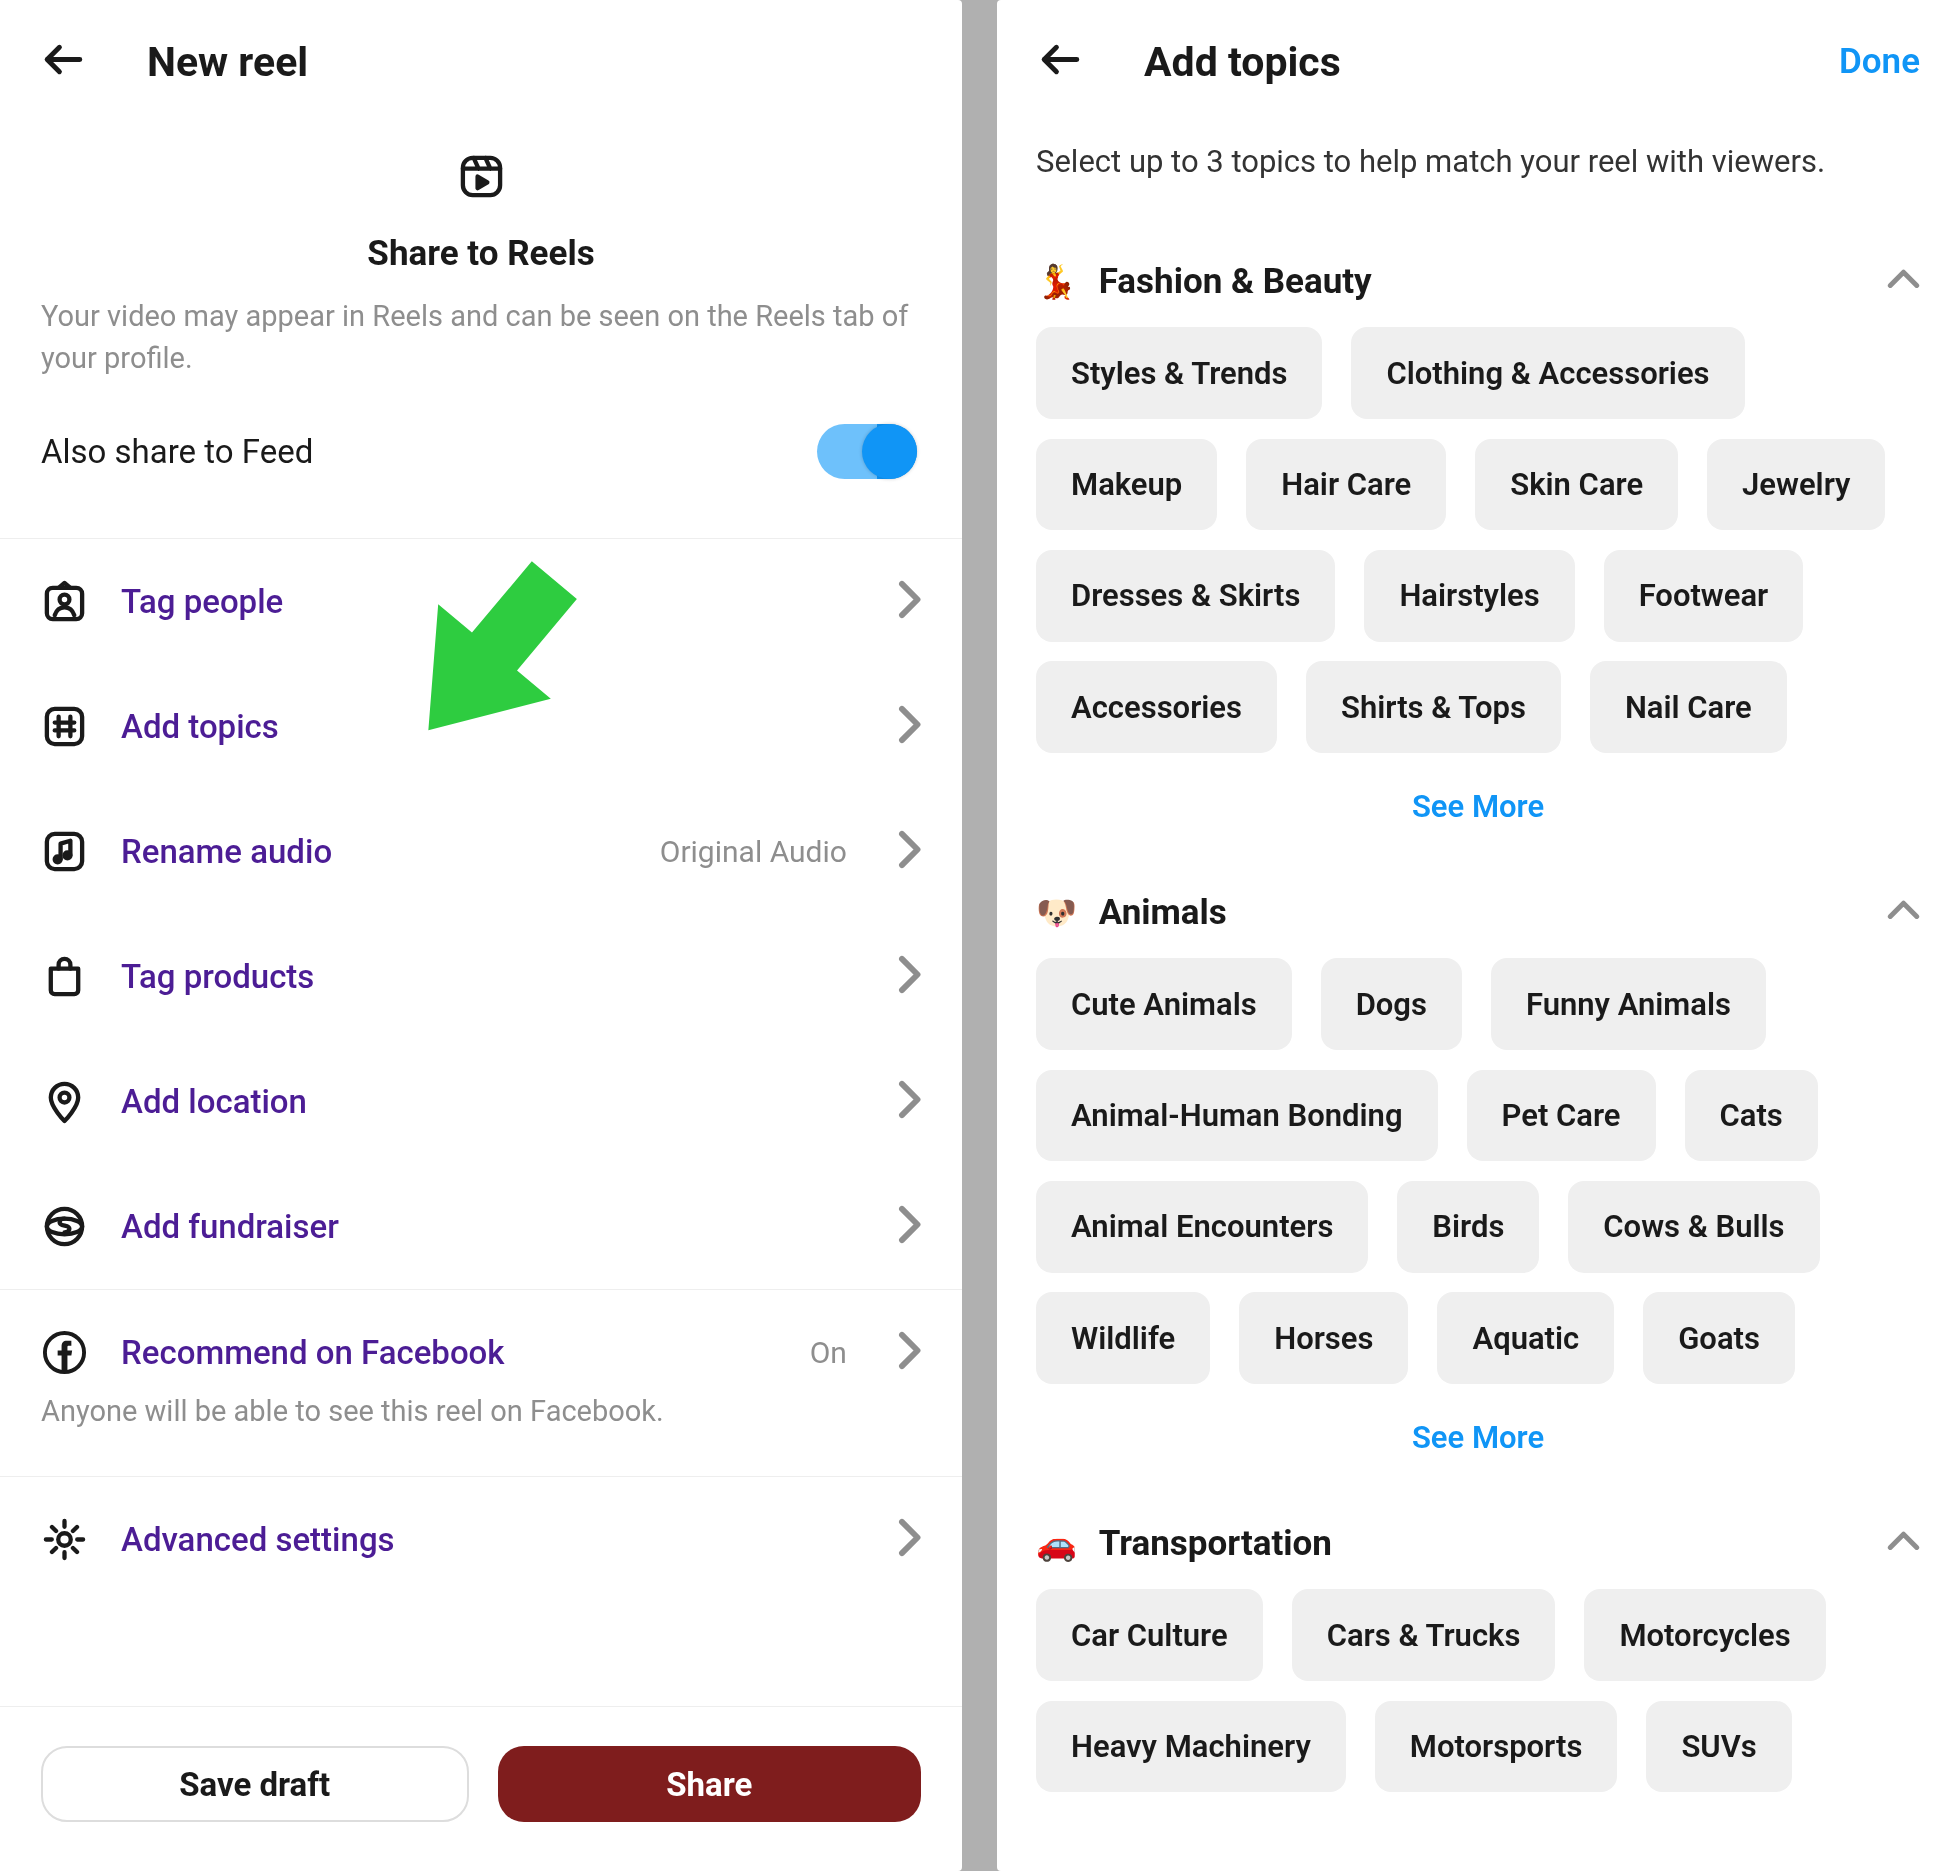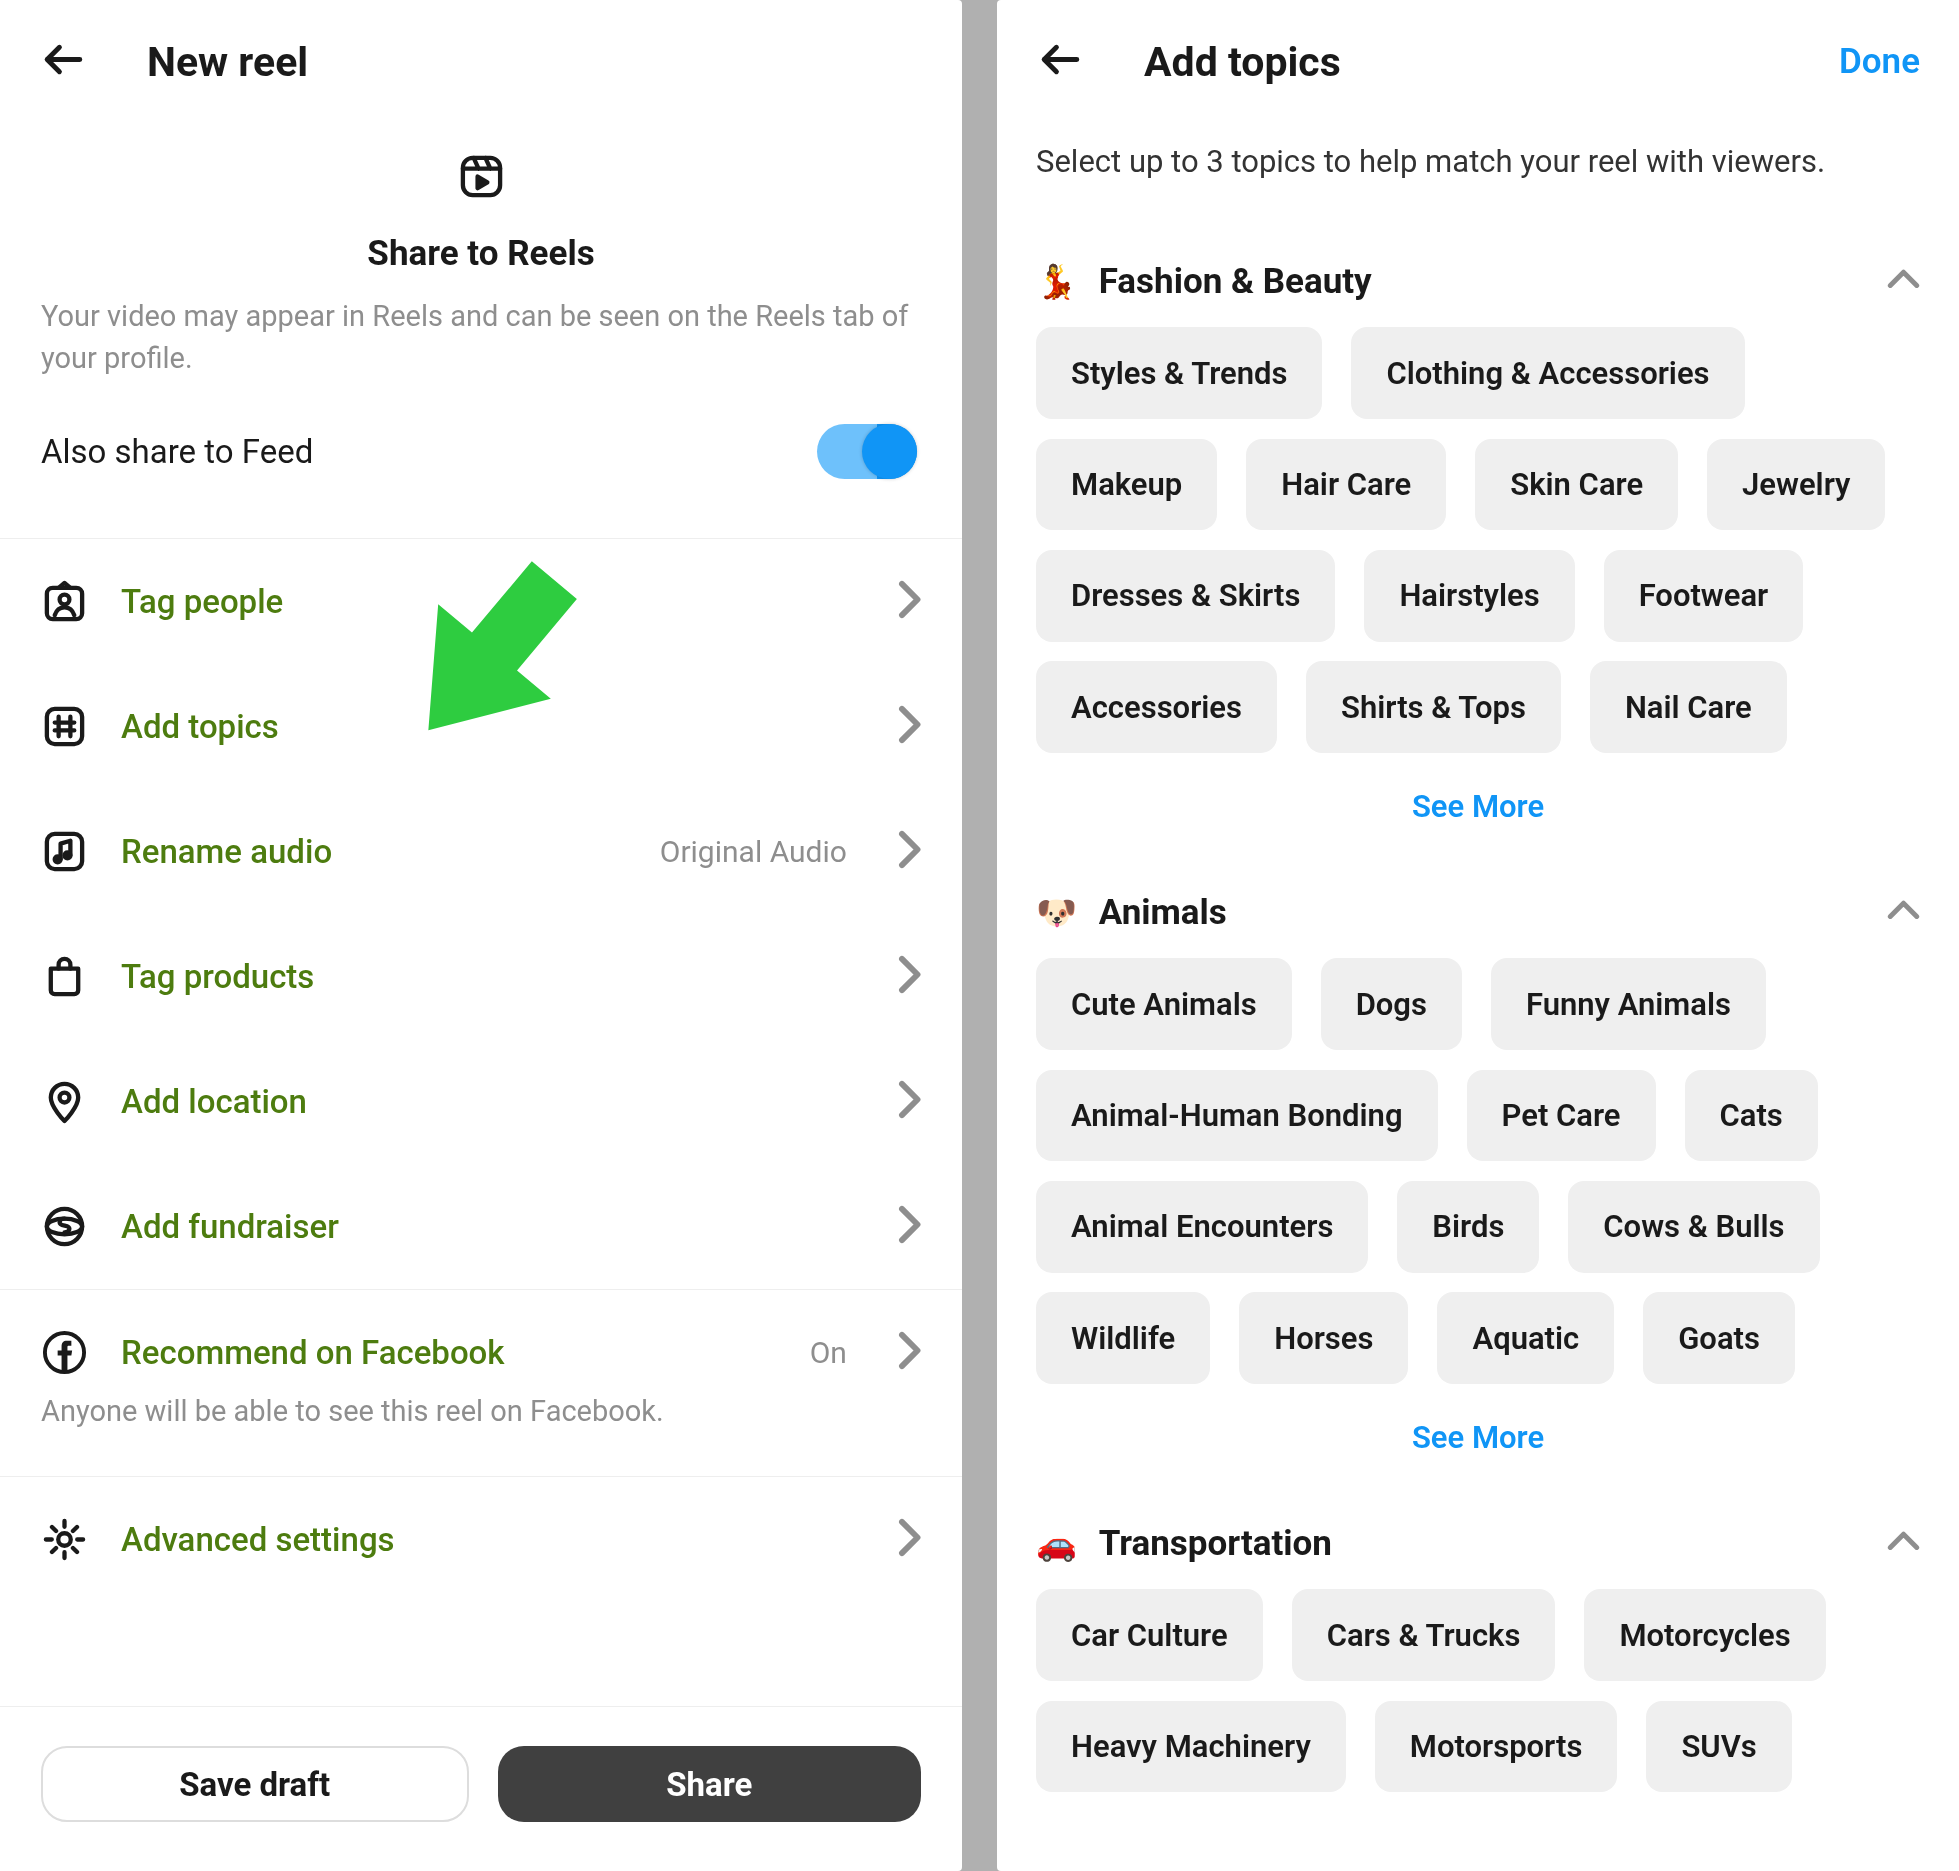--- a/index.html
+++ b/index.html
@@ -92,21 +92,21 @@
   .rows .sep { height: 1px; background: #eee; }
   .row {
     display: flex;
     align-items: center;
     gap: 33px;
     padding: 39px 41px;
     position: relative;
   }
   .row .label {
     font-size: 33px;
-    color: #4d7c0f;
+    color: #4c1d95;
     font-weight: 500;
   }
   .row .value {
     margin-left: auto;
     font-size: 30px;
     color: #8e8e8e;
   }
   .row .chev { margin-left: 17.6px; }
   .row .chev-only { margin-left: auto; }
   .chev svg, .chev-only svg { width: 23.5px; height: 39px; stroke: #8e8e8e; stroke-width: 3; fill: none; stroke-linecap: round; stroke-linejoin: round; }
@@ -133,21 +133,21 @@
     height: 76px;
     border-radius: 26px;
     font-size: 33px;
     font-weight: 700;
     display: flex;
     align-items: center;
     justify-content: center;
     cursor: pointer;
   }
   .btn-outline { border: 2px solid #ddd; color: #1a1a1a; background: #fff; }
-  .btn-primary { background: #404040; color: #fff; border: none; }
+  .btn-primary { background: #7f1d1d; color: #fff; border: none; }
 
   
   .green-arrow {
     position: absolute;
     left: 372px;
     top: 529px;
     width: 245px;
     height: 245px;
     pointer-events: none;
   }

